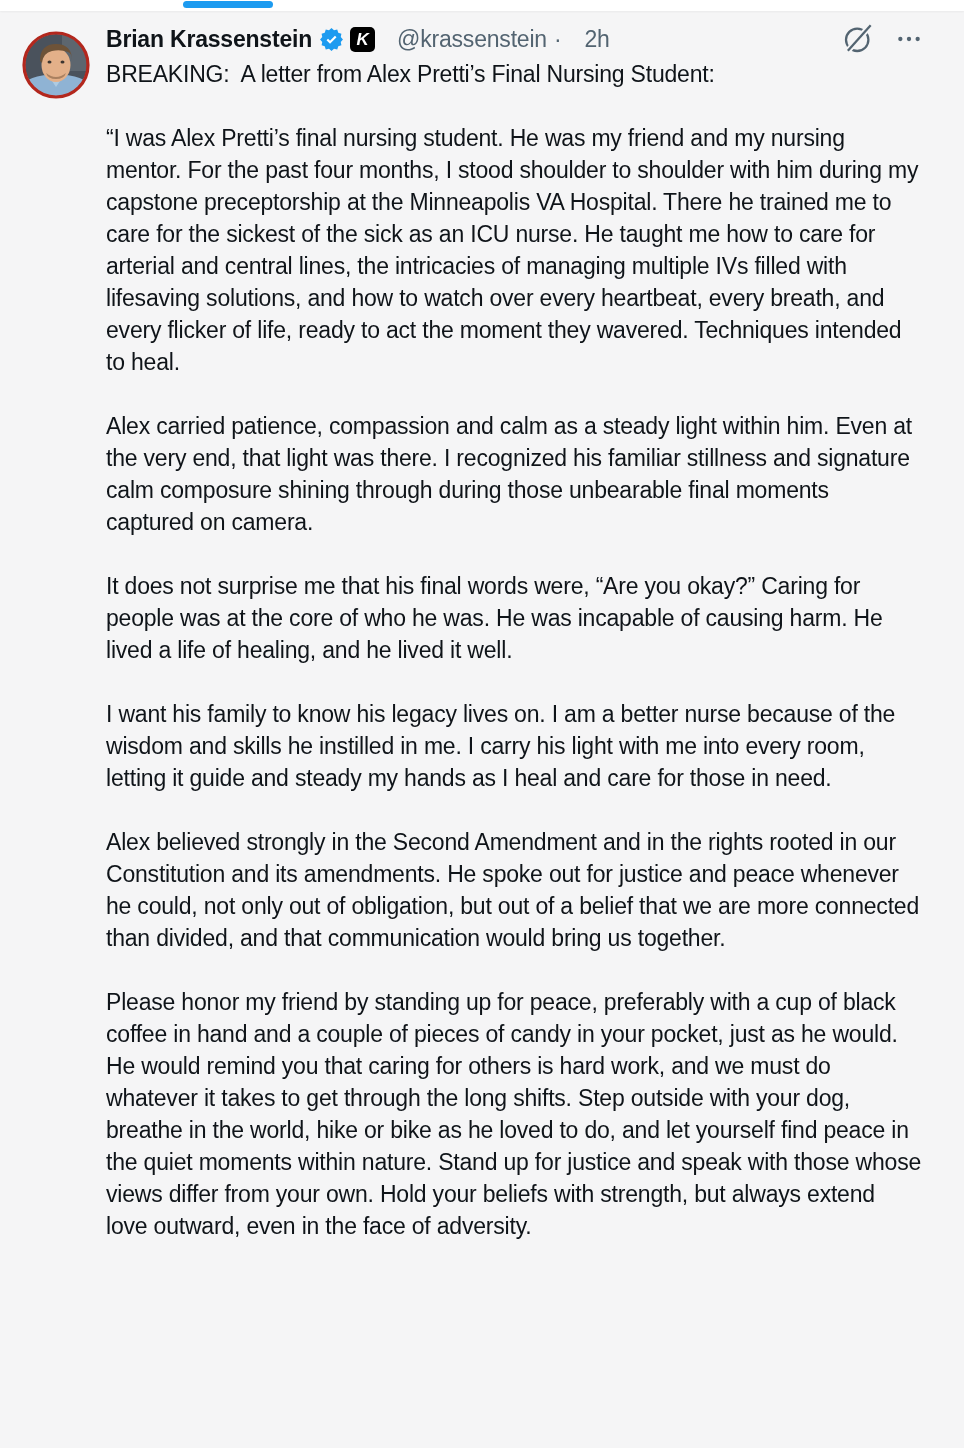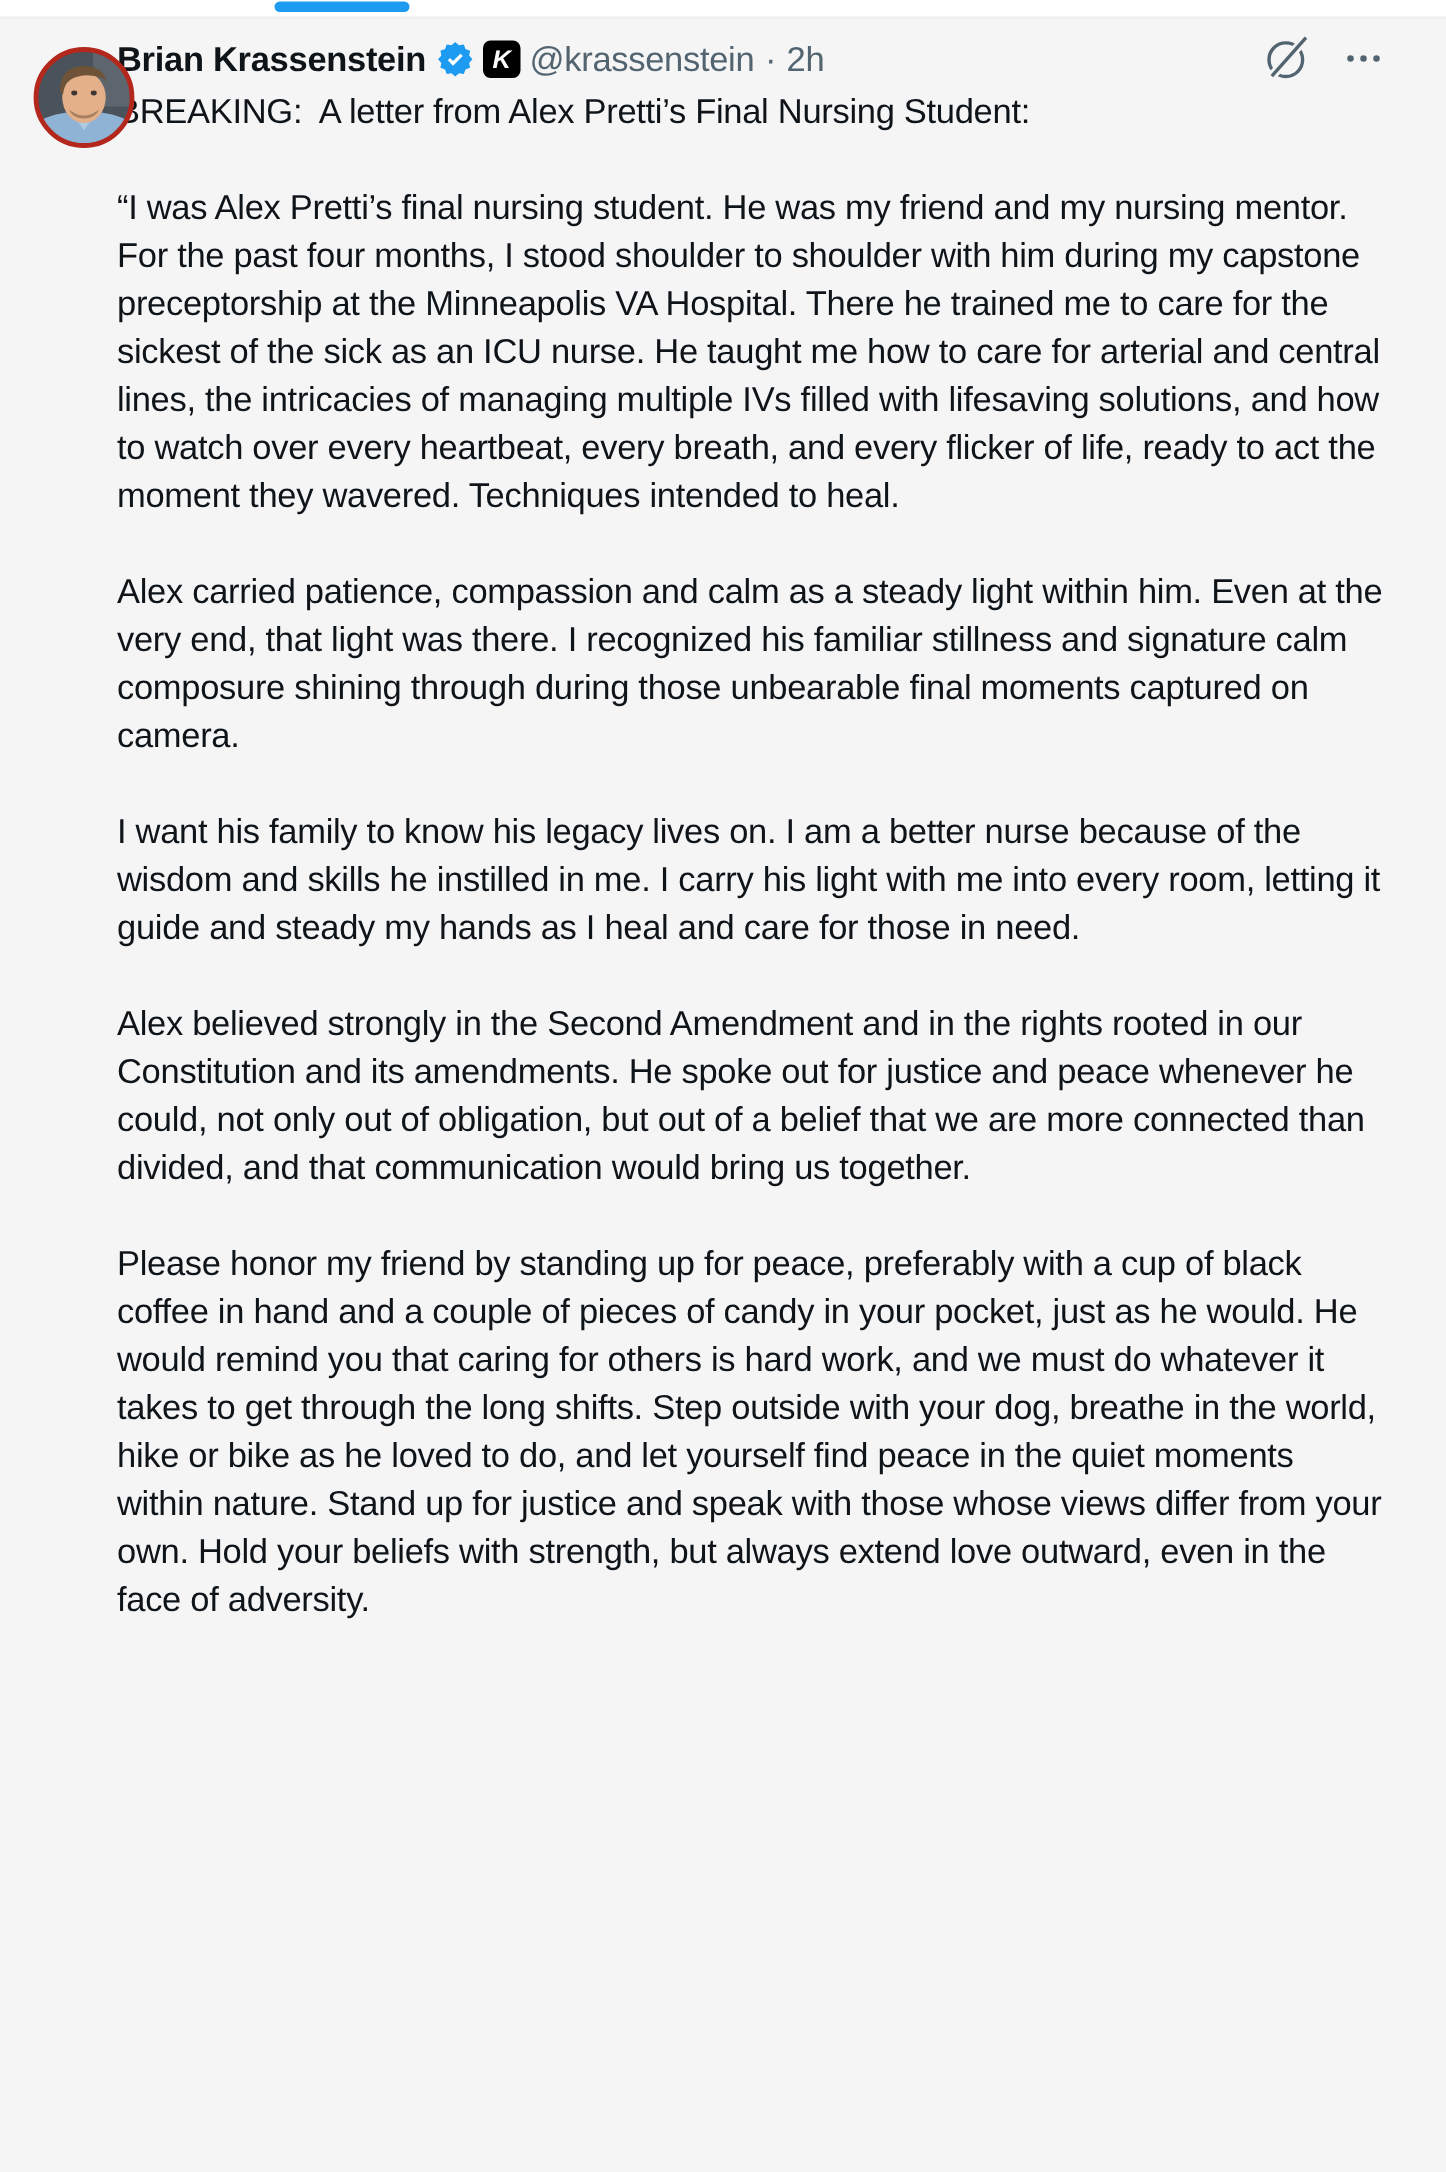--- a/index.html
+++ b/index.html
@@ -26,21 +26,21 @@
     left: 183px;
     width: 90px;
     height: 7px;
     border-radius: 10px;
     background: #1d9bf0;
     z-index: 3;
   }
   .tweet {
     position: absolute;
     top: 11px; left: 0; right: 0; bottom: 0;
-    padding: 11px 42px 0 78px;
+    padding: 11px 42px 0 106px;
     color: #0f1419;
   }
   .avatar-wrap {
     position: absolute;
     left: 22px;
     top: 20px;
     width: 68px;
     height: 68px;
     cursor: pointer;
   }
@@ -76,21 +76,21 @@
     flex: 0 0 auto;
   }
   .author-meta {
     color: #536471;
     font-size: 23px;
     letter-spacing: -0.2px;
     display: flex;
     gap: 7px;
     align-items: center;
   }
-  .author-handle, .tweet-time { cursor: pointer; }
+  .author-handle, .tweet-time { cursor: pointer; margin-left: 16px; }
   .header-actions {
     margin-left: auto;
     display: flex;
     align-items: center;
     gap: 22px;
   }
   .icon-btn {
     border: none;
     background: transparent;
     padding: 0;
@@ -172,18 +172,19 @@
           <circle cx="20" cy="12" r="2" fill="#536471"></circle>
         </svg>
       </button>
     </span>
   </div>
 
   <div class="tweet-body">
     <p class="tweet-headline">BREAKING:  A letter from Alex Pretti’s Final Nursing Student:</p>
     <p>“I was Alex Pretti’s final nursing student. He was my friend and my nursing mentor. For the past four months, I stood shoulder to shoulder with him during my capstone preceptorship at the Minneapolis VA Hospital. There he trained me to care for the sickest of the sick as an ICU nurse. He taught me how to care for arterial and central lines, the intricacies of managing multiple IVs filled with lifesaving solutions, and how to watch over every heartbeat, every breath, and every flicker of life, ready to act the moment they wavered. Techniques intended to heal.</p>
     <p>Alex carried patience, compassion and calm as a steady light within him. Even at the very end, that light was there. I recognized his familiar stillness and signature calm composure shining through during those unbearable final moments captured on camera.</p>
+    <p>It does not surprise me that his final words were, “Are you okay?” Caring for people was at the core of who he was. He was incapable of causing harm. He lived a life of healing, and he lived it well.</p>
     <p>I want his family to know his legacy lives on. I am a better nurse because of the wisdom and skills he instilled in me. I carry his light with me into every room, letting it guide and steady my hands as I heal and care for those in need.</p>
     <p>Alex believed strongly in the Second Amendment and in the rights rooted in our Constitution and its amendments. He spoke out for justice and peace whenever he could, not only out of obligation, but out of a belief that we are more connected than divided, and that communication would bring us together.</p>
     <p>Please honor my friend by standing up for peace, preferably with a cup of black coffee in hand and a couple of pieces of candy in your pocket, just as he would. He would remind you that caring for others is hard work, and we must do whatever it takes to get through the long shifts. Step outside with your dog, breathe in the world, hike or bike as he loved to do, and let yourself find peace in the quiet moments within nature. Stand up for justice and speak with those whose views differ from your own. Hold your beliefs with strength, but always extend love outward, even in the face of adversity.</p>
   </div>
 
 </article>
 
 </body></html>

